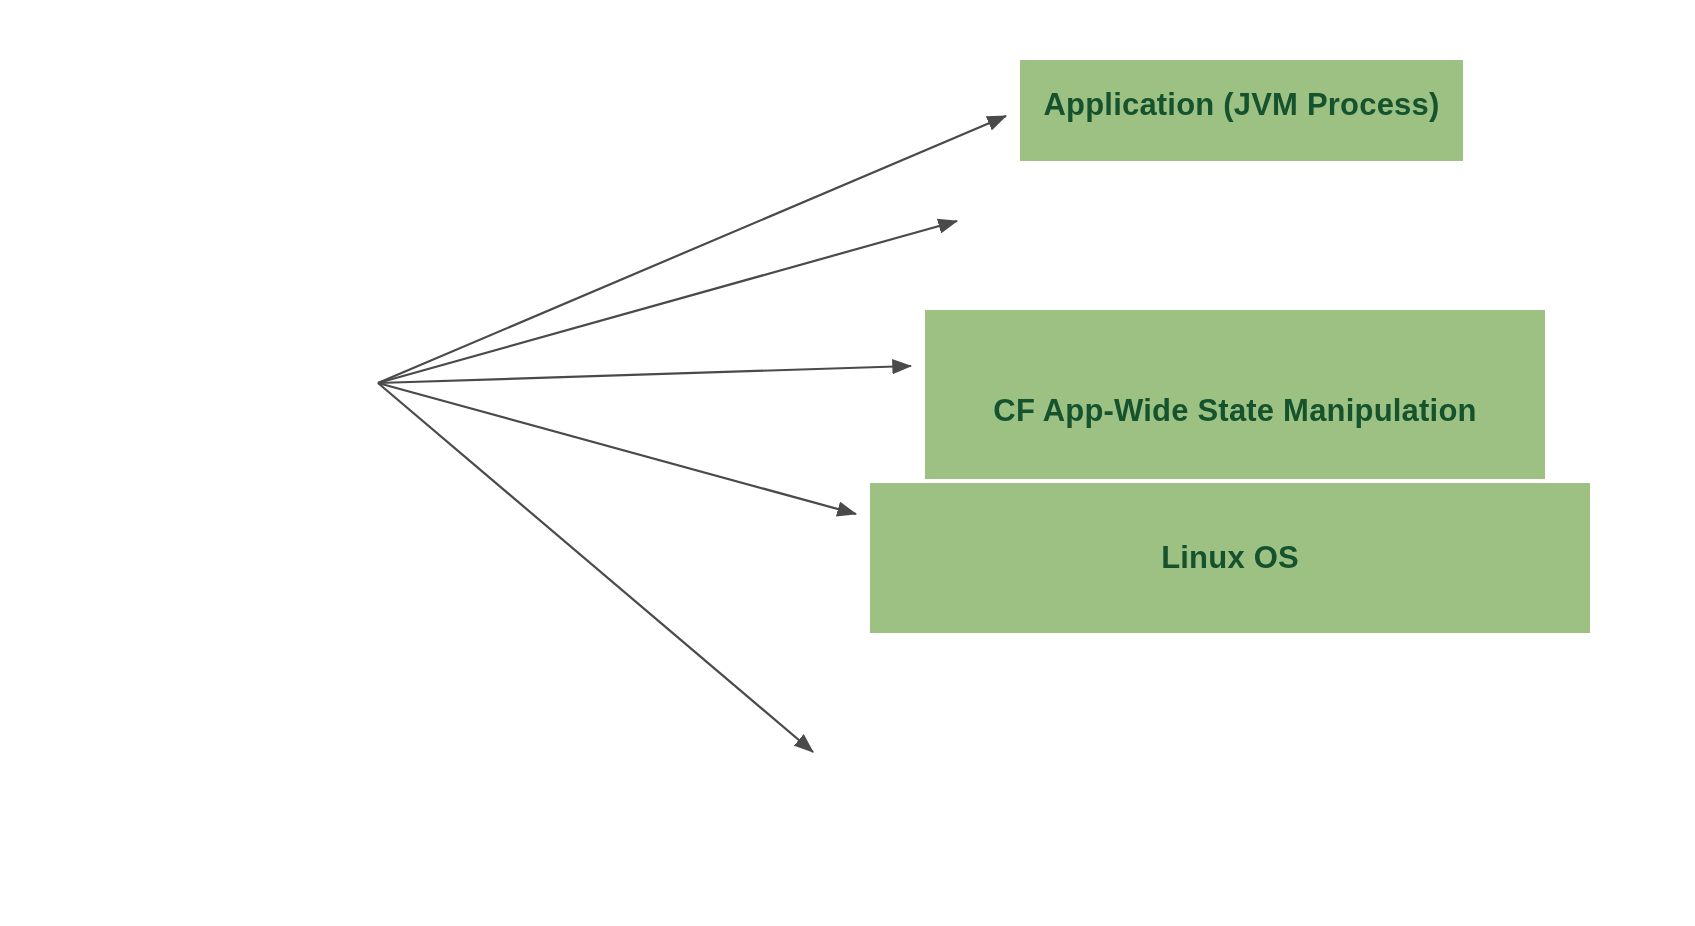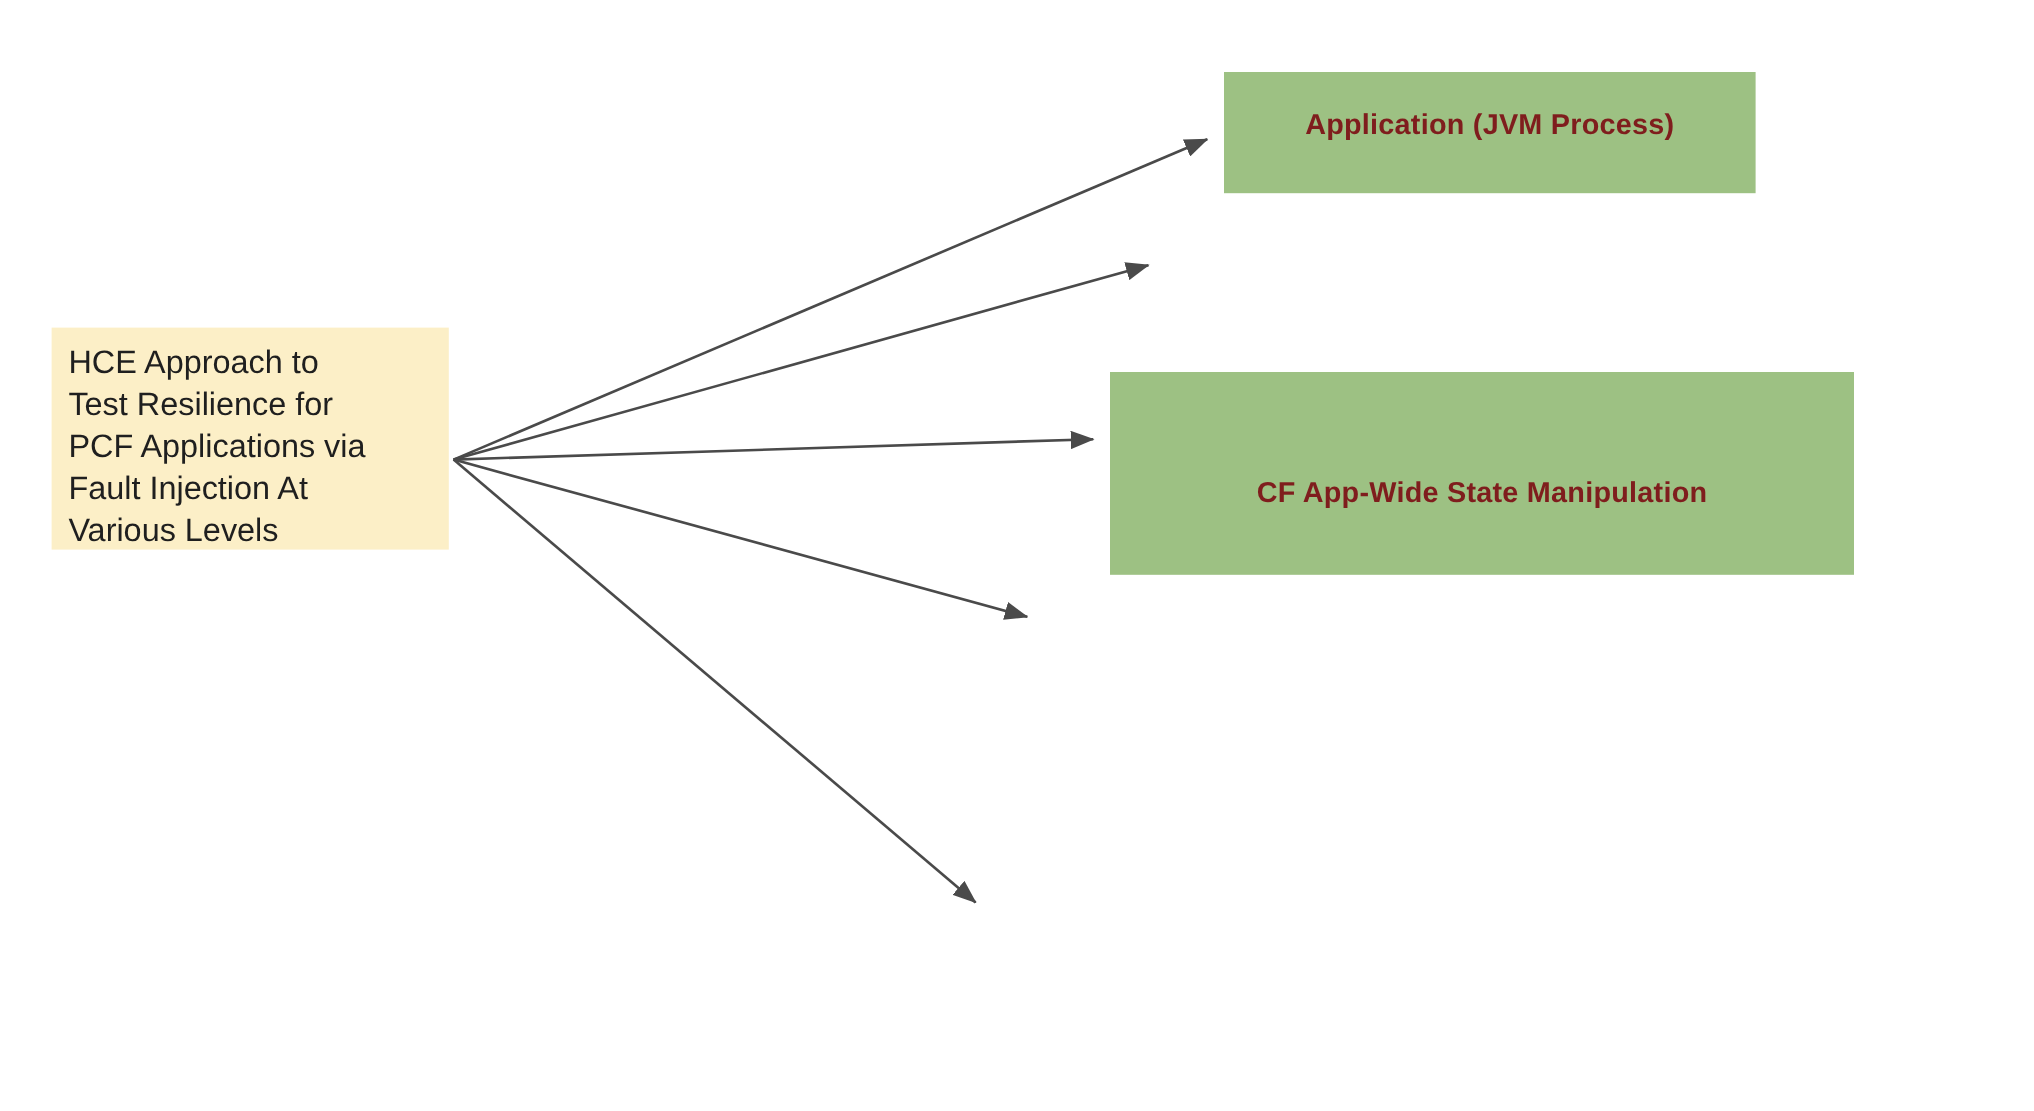--- a/index.html
+++ b/index.html
@@ -48,22 +48,22 @@
   }
   .layer-box {
     position: absolute;
     box-sizing: border-box;
     background: #9dc183;
     display: flex;
     align-items: center;
     justify-content: center;
   }
   .layer-label {
-    color: #7f1d1d;
-    font-size: 24px;
+    color: #14532d;
+    font-size: 31px;
     font-weight: bold;
     letter-spacing: 0.2px;
     text-align: center;
     white-space: nowrap;
   }
   .box-1 { left: 1020px; top: 60px;  width: 443px; height: 101px; }
   .box-1 .layer-label { position: relative; top: -6px; }
   .box-2 { left: 972px;  top: 166px; width: 540px; height: 141px; }
   .box-2 .layer-label { position: relative; top: -4px; }
   .box-3 { left: 925px;  top: 310px; width: 620px; height: 169px; }
@@ -84,32 +84,28 @@
         <polygon points="0 0, 9 3.5, 0 7" fill="#4a4a4a"></polygon>
       </marker>
     </defs>
     <line x1="378" y1="383" x2="1006" y2="116" stroke="#4a4a4a" stroke-width="2.2" marker-end="url(#arrowhead)"></line>
     <line x1="378" y1="383" x2="957" y2="221" stroke="#4a4a4a" stroke-width="2.2" marker-end="url(#arrowhead)"></line>
     <line x1="378" y1="383" x2="911" y2="366" stroke="#4a4a4a" stroke-width="2.2" marker-end="url(#arrowhead)"></line>
     <line x1="378" y1="383" x2="856" y2="514" stroke="#4a4a4a" stroke-width="2.2" marker-end="url(#arrowhead)"></line>
     <line x1="378" y1="383" x2="813" y2="752" stroke="#4a4a4a" stroke-width="2.2" marker-end="url(#arrowhead)"></line>
   </svg>
 
-  <div class="source-box">
-    <div class="source-text">HCE Approach to
-Test Resilience for
-PCF Applications via
-Fault Injection At
-Various Levels</div>
-  </div>
 
   <div class="layer-box box-1">
     <span class="layer-label">Application (JVM Process)</span>
   </div>
 
 
   <div class="layer-box box-3">
     <span class="layer-label">CF App-Wide State Manipulation</span>
   </div>
 
+  <div class="layer-box box-4">
+    <span class="layer-label">Linux OS</span>
+  </div>
 
 
 </div>
 
 </body></html>

